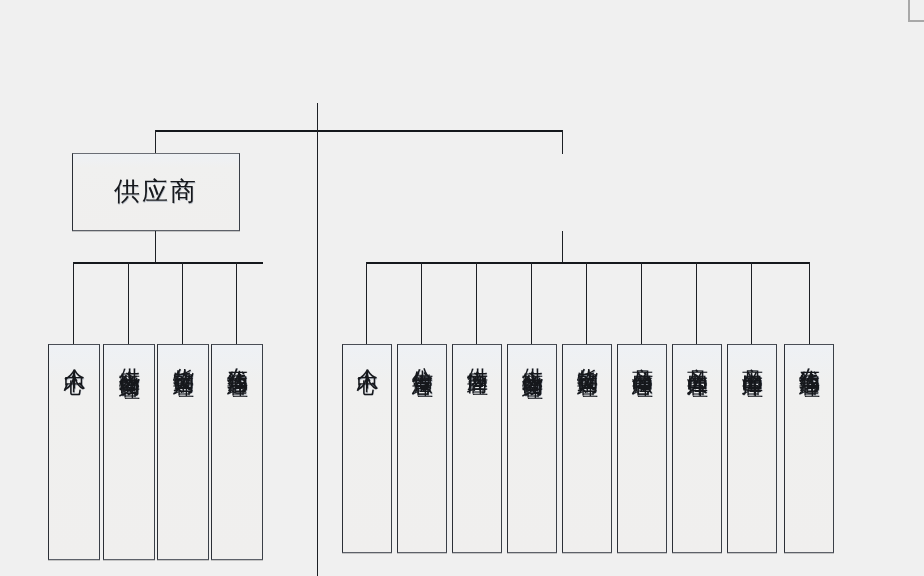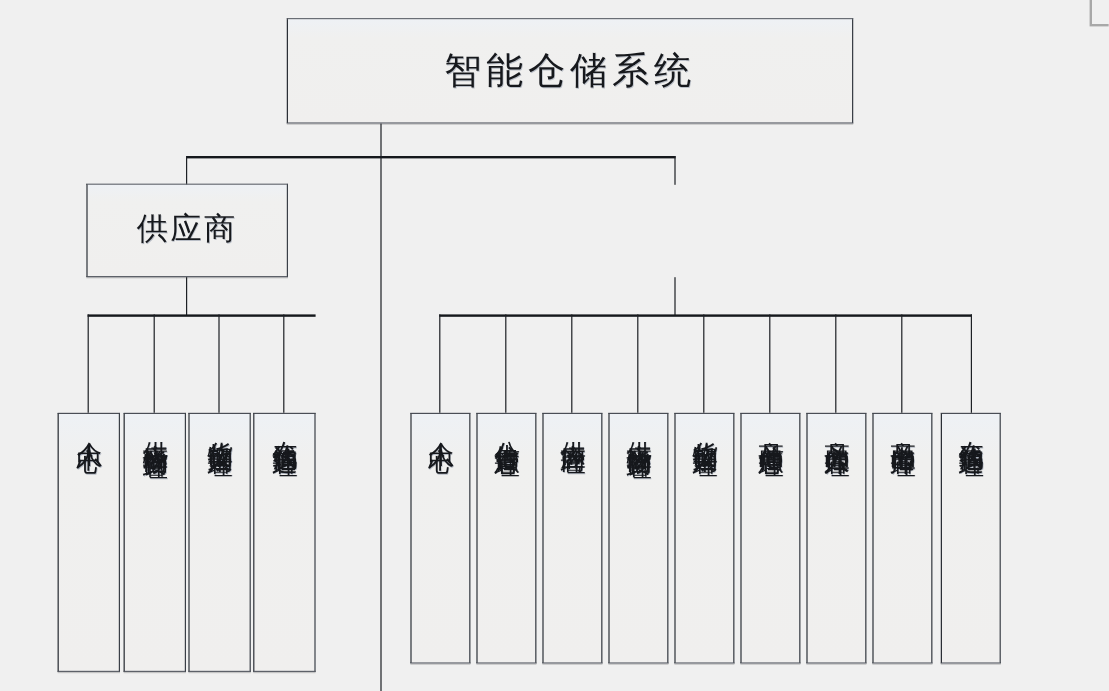--- a/index.html
+++ b/index.html
@@ -53,20 +53,21 @@
     font-family: "DejaVu Serif", "Liberation Serif", serif;
   }
 
   
   #node-supplier {
     left: 72px;
     top: 153px;
     width: 168px;
     height: 78px;
     border-top-color: #6a6e75;
+    font-family: Liberation Serif, serif;
   }
   #node-employee {
     left: 420px;
     top: 153px;
     width: 283px;
     height: 78px;
     border-top-color: #6a6e75;
   }
   #node-supplier .node-label,
   #node-employee .node-label {
@@ -123,23 +124,20 @@
     box-sizing: border-box;
   }
 </style>
 </head>
 <body>
 
 <div id="canvas">
 
   <div id="corner-artifact"></div>
 
-  <div class="node" id="node-root">
-    <span class="node-label">智能仓储系统</span>
-  </div>
 
   <div class="vline" style="left:317px; top:103px; height:28px;"></div>
 
   <div class="hline thick" style="left:155px; top:130px; width:408px;"></div>
 
   <div class="vline" style="left:155px; top:130px; height:24px;"></div>
 
   <div class="vline" style="left:562px; top:130px; height:24px;"></div>
 
   <div class="vline" style="left:317px; top:130px; height:446px;"></div>

